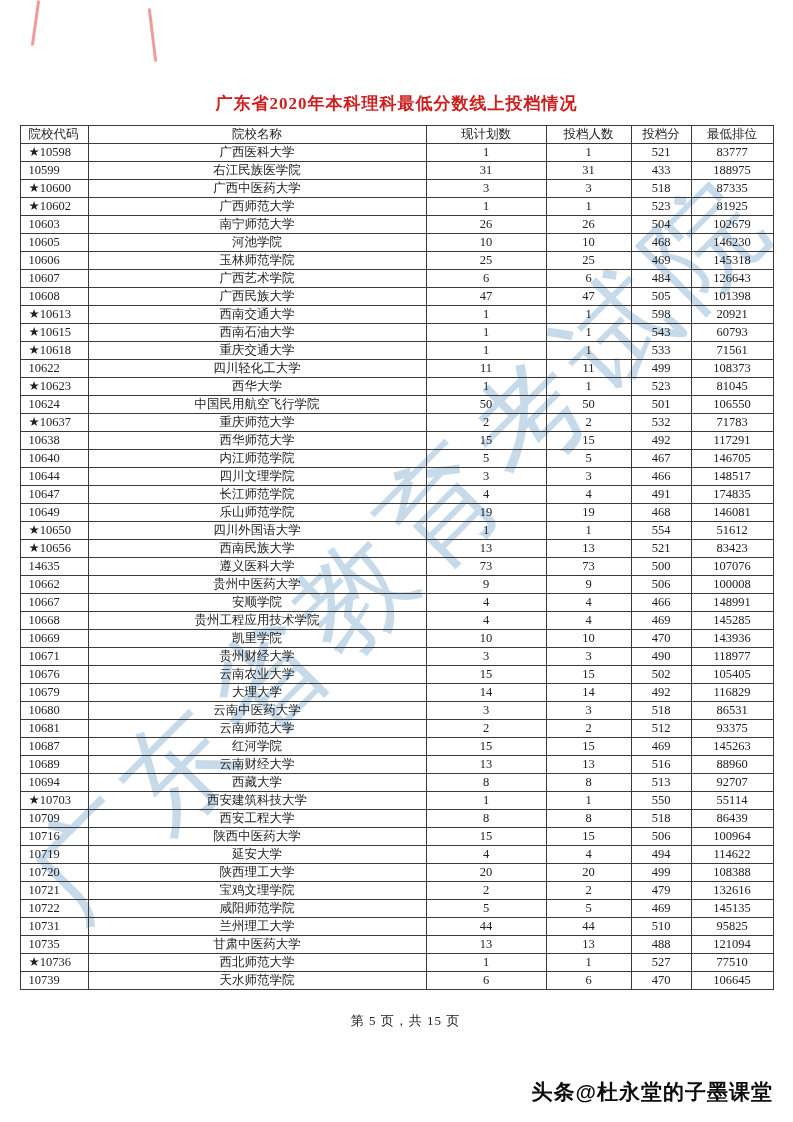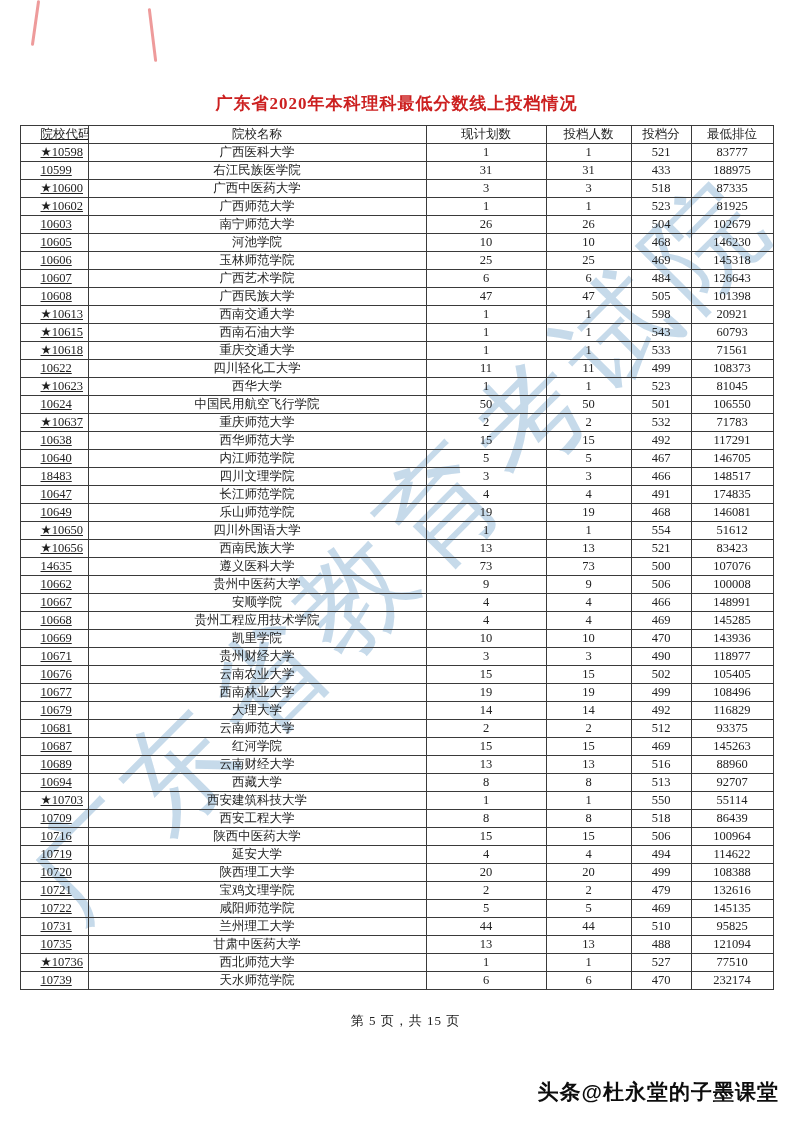--- a/index.html
+++ b/index.html
@@ -16,34 +16,34 @@
   }
   table.score-table {
     width:753px; margin:10px auto 0; border-collapse:collapse;
     table-layout:fixed; position:relative; z-index:2; background:transparent;
   }
   .score-table th, .score-table td {
     border:1px solid #3a3a3a; height:18px; line-height:17px;
     font-size:12.5px; font-weight:normal; text-align:center;
     padding:0 2px; overflow:hidden; white-space:nowrap; color:#222222;
   }
-  .score-table th.h0, .score-table td.c0 { text-align:left; padding-left:20px;text-decoration:underline; }
+  .score-table th.h0, .score-table td.c0 { text-align:left; padding-left:8px; }
   .watermark {
     position:absolute; left:402px; top:548px;
     transform:translate(-50%,-50%) rotate(-45deg);
     font-size:112px; letter-spacing:12px;
     color:rgba(163,195,221,0.62); white-space:nowrap;
     z-index:1; pointer-events:none;
   }
   .footer {
     text-align:center; margin-top:22px; font-size:13px;
     color:#222; position:relative; z-index:2; letter-spacing:1px;padding-left:18px;
   }
   .byline {
-    position:absolute; right:14px; bottom:16px;
+    position:absolute; right:20px; bottom:16px;
     font-family:"Liberation Sans",sans-serif; font-weight:bold;
     font-size:21px; color:#0d0d0d; z-index:2; letter-spacing:1px;text-align:center;
   }
   .mark { position:absolute; background:#e04848; opacity:0.55; z-index:1; border-radius:2px; }
   .mark.m1 { left:34px; top:0; width:3px; height:46px; transform:rotate(8deg); }
   .mark.m2 { left:151px; top:8px; width:3px; height:54px; transform:rotate(-7deg); }
 </style>
 </head>
 <body>
 
@@ -214,21 +214,21 @@
         </tr>
         <tr>
           <td class="c0">10640</td>
           <td class="c1">内江师范学院</td>
           <td class="c2">5</td>
           <td class="c3">5</td>
           <td class="c4">467</td>
           <td class="c5">146705</td>
         </tr>
         <tr>
-          <td class="c0">18483</td>
+          <td class="c0">10644</td>
           <td class="c1">四川文理学院</td>
           <td class="c2">3</td>
           <td class="c3">3</td>
           <td class="c4">466</td>
           <td class="c5">148517</td>
         </tr>
         <tr>
           <td class="c0">10647</td>
           <td class="c1">长江师范学院</td>
           <td class="c2">4</td>
@@ -310,36 +310,36 @@
         </tr>
         <tr>
           <td class="c0">10676</td>
           <td class="c1">云南农业大学</td>
           <td class="c2">15</td>
           <td class="c3">15</td>
           <td class="c4">502</td>
           <td class="c5">105405</td>
         </tr>
         <tr>
-          <td class="c0">10677</td>
-          <td class="c1">西南林业大学</td>
-          <td class="c2">19</td>
-          <td class="c3">19</td>
-          <td class="c4">499</td>
-          <td class="c5">108496</td>
-        </tr>
-        <tr>
           <td class="c0">10679</td>
           <td class="c1">大理大学</td>
           <td class="c2">14</td>
           <td class="c3">14</td>
           <td class="c4">492</td>
           <td class="c5">116829</td>
         </tr>
         <tr>
+          <td class="c0">10680</td>
+          <td class="c1">云南中医药大学</td>
+          <td class="c2">3</td>
+          <td class="c3">3</td>
+          <td class="c4">518</td>
+          <td class="c5">86531</td>
+        </tr>
+        <tr>
           <td class="c0">10681</td>
           <td class="c1">云南师范大学</td>
           <td class="c2">2</td>
           <td class="c3">2</td>
           <td class="c4">512</td>
           <td class="c5">93375</td>
         </tr>
         <tr>
           <td class="c0">10687</td>
           <td class="c1">红河学院</td>
@@ -443,21 +443,21 @@
           <td class="c3">1</td>
           <td class="c4">527</td>
           <td class="c5">77510</td>
         </tr>
         <tr>
           <td class="c0">10739</td>
           <td class="c1">天水师范学院</td>
           <td class="c2">6</td>
           <td class="c3">6</td>
           <td class="c4">470</td>
-          <td class="c5">232174</td>
+          <td class="c5">106645</td>
         </tr>
       </tbody>
   </table>
 
   <div class="footer">第 5 页，共 15 页</div>
 
   <div class="byline">头条@杜永堂的子墨课堂</div>
 
 </div>
 

